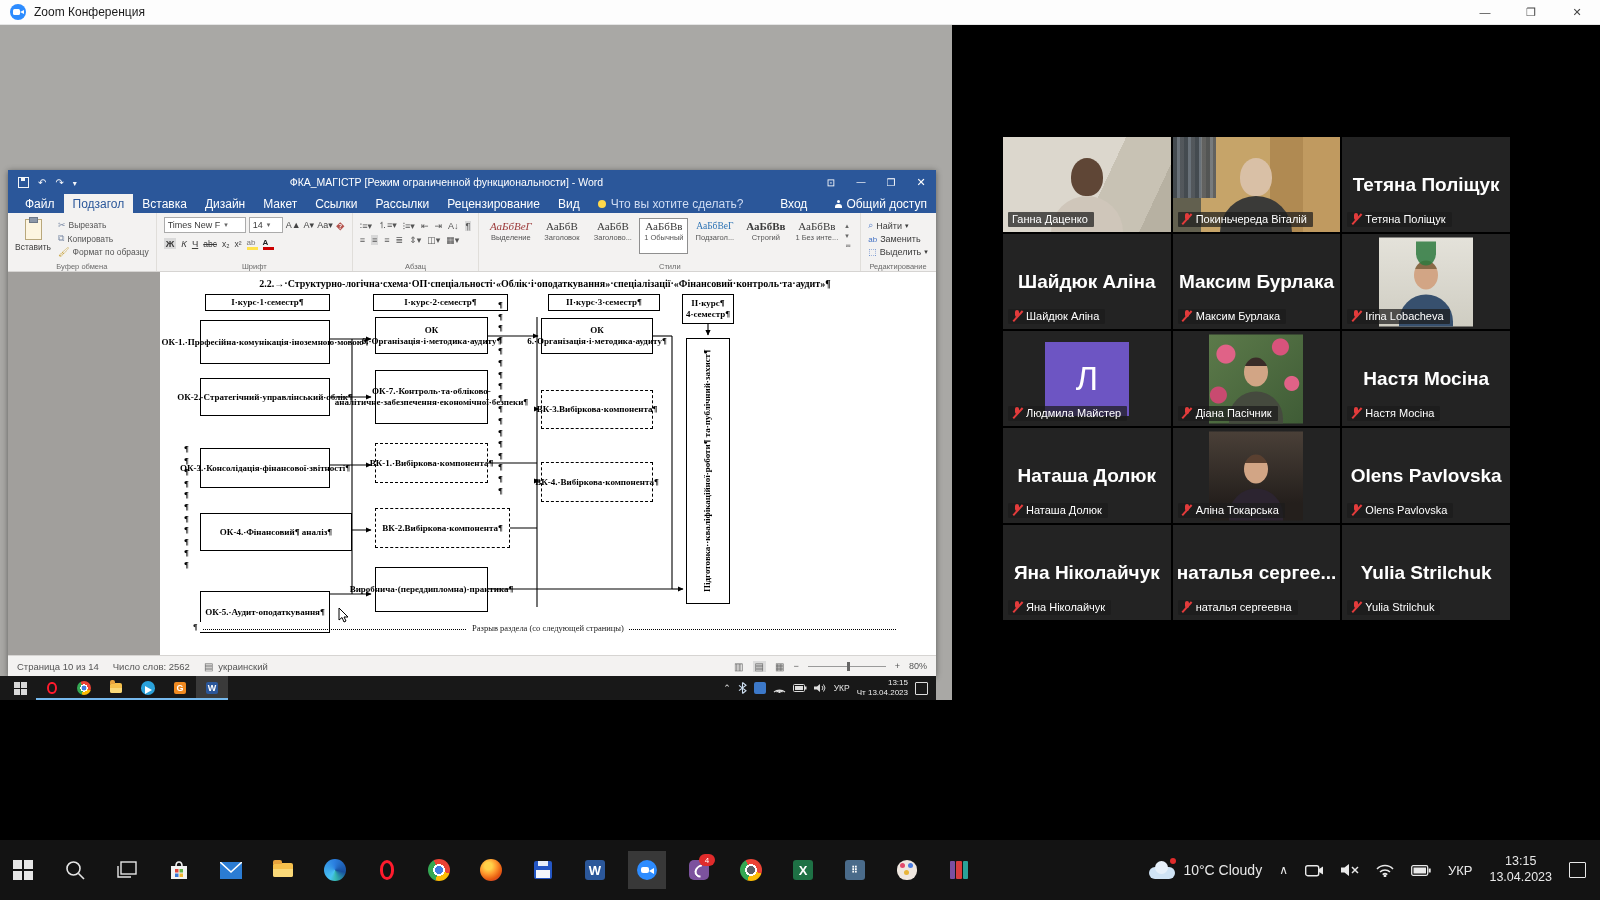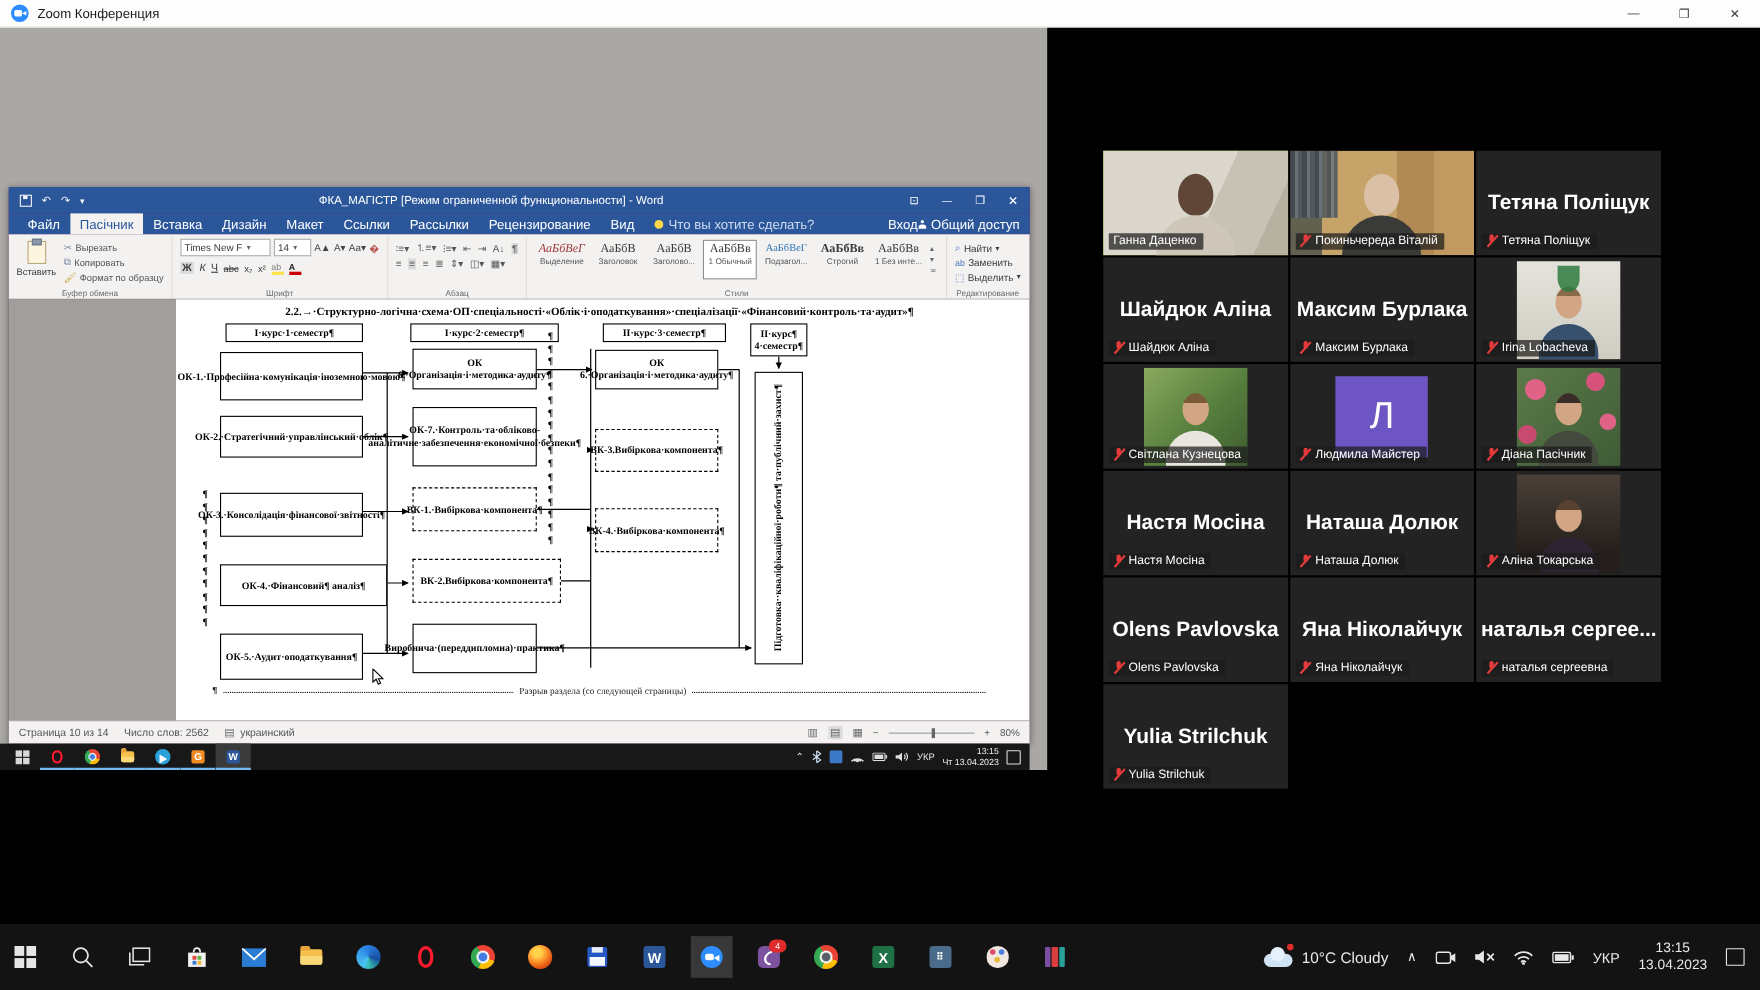--- a/index.html
+++ b/index.html
@@ -25,21 +25,21 @@
   .wt-text{flex:1;text-align:center;font-size:10.5px;white-space:nowrap;overflow:hidden}
   .wctrl{display:flex;height:100%}
   .wcbtn{width:30px;display:flex;align-items:center;justify-content:center;font-size:10px;color:#fff}
   .wcbtn.close{font-size:11px}
   .i-ribbonopt::before{content:"⊡"} .i-min::before{content:"—";font-size:9px} .i-max::before{content:"❐"} .i-close::before{content:"✕"}
   .wmenu{height:19px;background:#2b579a;display:flex;align-items:stretch;color:#fff;font-size:12px;padding-left:8px;flex:0 0 19px}
   .wtab{padding:3px 9px 2px;display:flex;align-items:center}
   .wtab.active{background:#f3f2f1;color:#2b579a}
   .tellme{display:flex;align-items:center;gap:5px;color:#cfdcf3;padding:0 9px}
   .bulb{width:8px;height:8px;border-radius:50%;background:#ffd84a;flex:0 0 8px}
-  .wmenu .mright{margin-left:auto;display:flex;align-items:center;gap:0;padding-right:9px}
+  .wmenu .mright{margin-left:auto;display:flex;align-items:center;gap:27px;padding-right:9px}
   .miniperson{width:8px;height:8px;position:relative}
   .miniperson::before{content:"";position:absolute;left:2.5px;top:0;width:3.5px;height:3.5px;border-radius:50%;background:#fff}
   .miniperson::after{content:"";position:absolute;left:0.5px;bottom:0;width:7px;height:3.5px;border-radius:3px 3px 0 0;background:#fff}
   
   .ribbon{height:58px;background:#f3f2f1;border-bottom:1px solid #d6d4d2;display:flex;font-size:9px;color:#3b3b3b;flex:0 0 58px}
   .rgroup{position:relative;border-right:1px solid #e0deda;padding:4px 7px 11px;display:flex;gap:7px;align-items:flex-start}
   .rglabel{position:absolute;bottom:0px;left:0;right:0;text-align:center;font-size:7.5px;color:#6a6a6a}
   .bigbtn{display:flex;flex-direction:column;align-items:center;gap:2px;font-size:8.5px;color:#3b3b3b;padding-top:2px}
   .clipicon{width:15px;height:19px;background:#fdf5e0;border:1px solid #b9a87c;position:relative}
   .clipicon::before{content:"";position:absolute;left:3px;top:-3px;width:7px;height:4px;background:#8d98a8;border:1px solid #6d7888}
@@ -222,21 +222,21 @@
       <div class="wctrl">
         <div class="wcbtn i-ribbonopt"></div>
         <div class="wcbtn i-min"></div>
         <div class="wcbtn i-max"></div>
         <div class="wcbtn close i-close"></div>
       </div>
     </div>
 
     <div class="wmenu">
       <div class="wtab">Файл</div>
-      <div class="wtab active">Пасічник</div>
+      <div class="wtab active">Подзагол</div>
       <div class="wtab">Вставка</div>
       <div class="wtab">Дизайн</div>
       <div class="wtab">Макет</div>
       <div class="wtab">Ссылки</div>
       <div class="wtab">Рассылки</div>
       <div class="wtab">Рецензирование</div>
       <div class="wtab">Вид</div>
       <div class="tellme">
         <span class="bulb"></span>
         <span>Что вы хотите сделать?</span>
@@ -422,21 +422,21 @@
 
           <div class="bx hdr" style="left:45px;top:22px;width:125px;height:17px">І·курс·1·семестр¶</div>
           <div class="bx hdr" style="left:213px;top:22px;width:135px;height:17px">І·курс·2·семестр¶</div>
           <div class="bx hdr" style="left:388px;top:22px;width:112px;height:17px">ІІ·курс·3·семестр¶</div>
           <div class="bx hdr" style="left:522px;top:22px;width:52px;height:30px">ІІ·курс¶ 4·семестр¶</div>
 
           <div class="bx" style="left:40px;top:48px;width:130px;height:44px">ОК-1.·Професійна·комунікація·іноземною·мовою¶</div>
           <div class="bx" style="left:40px;top:106px;width:130px;height:38px">ОК-2.·Стратегічний·управлінський·облік¶</div>
           <div class="bx" style="left:40px;top:176px;width:130px;height:40px">ОК-3.·Консолідація·фінансової·звітності¶</div>
           <div class="bx" style="left:40px;top:241px;width:152px;height:38px">ОК-4.·Фінансовий¶ аналіз¶</div>
-          <div class="bx" style="left:40px;top:304px;width:130px;height:42px">ОК-5.·Аудит·оподаткування¶</div>
+          <div class="bx" style="left:40px;top:319px;width:130px;height:42px">ОК-5.·Аудит·оподаткування¶</div>
 
           <div class="bx" style="left:215px;top:45px;width:113px;height:37px">ОК 6.·Організація·і·методика·аудиту¶</div>
           <div class="bx" style="left:215px;top:98px;width:113px;height:54px">ОК-7.·Контроль·та·обліково-аналітичне·забезпечення·економічної·безпеки¶</div>
           <div class="bx dash" style="left:215px;top:171px;width:113px;height:40px">ВК-1.·Вибіркова·компонента¶</div>
           <div class="bx dash" style="left:215px;top:236px;width:135px;height:40px">ВК-2.Вибіркова·компонента¶</div>
           <div class="bx" style="left:215px;top:295px;width:113px;height:45px">Виробнича·(переддипломна)·практика¶</div>
 
           <div class="bx" style="left:381px;top:46px;width:112px;height:36px">ОК 6.·Організація·і·методика·аудиту¶</div>
           <div class="bx dash" style="left:381px;top:118px;width:112px;height:39px">ВК-3.Вибіркова·компонента¶</div>
           <div class="bx dash" style="left:381px;top:190px;width:112px;height:40px">ВК-4.·Вибіркова·компонента¶</div>
@@ -596,27 +596,20 @@
   <div class="tile">
     <div class="photo person va-emblem">
         <div class="crest"></div>
       </div>
     <div class="chip">
         <span class="mic"></span>
         <span>Irina Lobacheva</span>
       </div>
   </div>
 
-  <div class="tile">
-    <div class="photo person va-park"></div>
-    <div class="chip">
-        <span class="mic"></span>
-        <span>Світлана Кузнецова</span>
-      </div>
-  </div>
   <div class="tile">
     <div class="letterbox">
         <span>Л</span>
       </div>
     <div class="chip">
         <span class="mic"></span>
         <span>Людмила Майстер</span>
       </div>
   </div>
 

